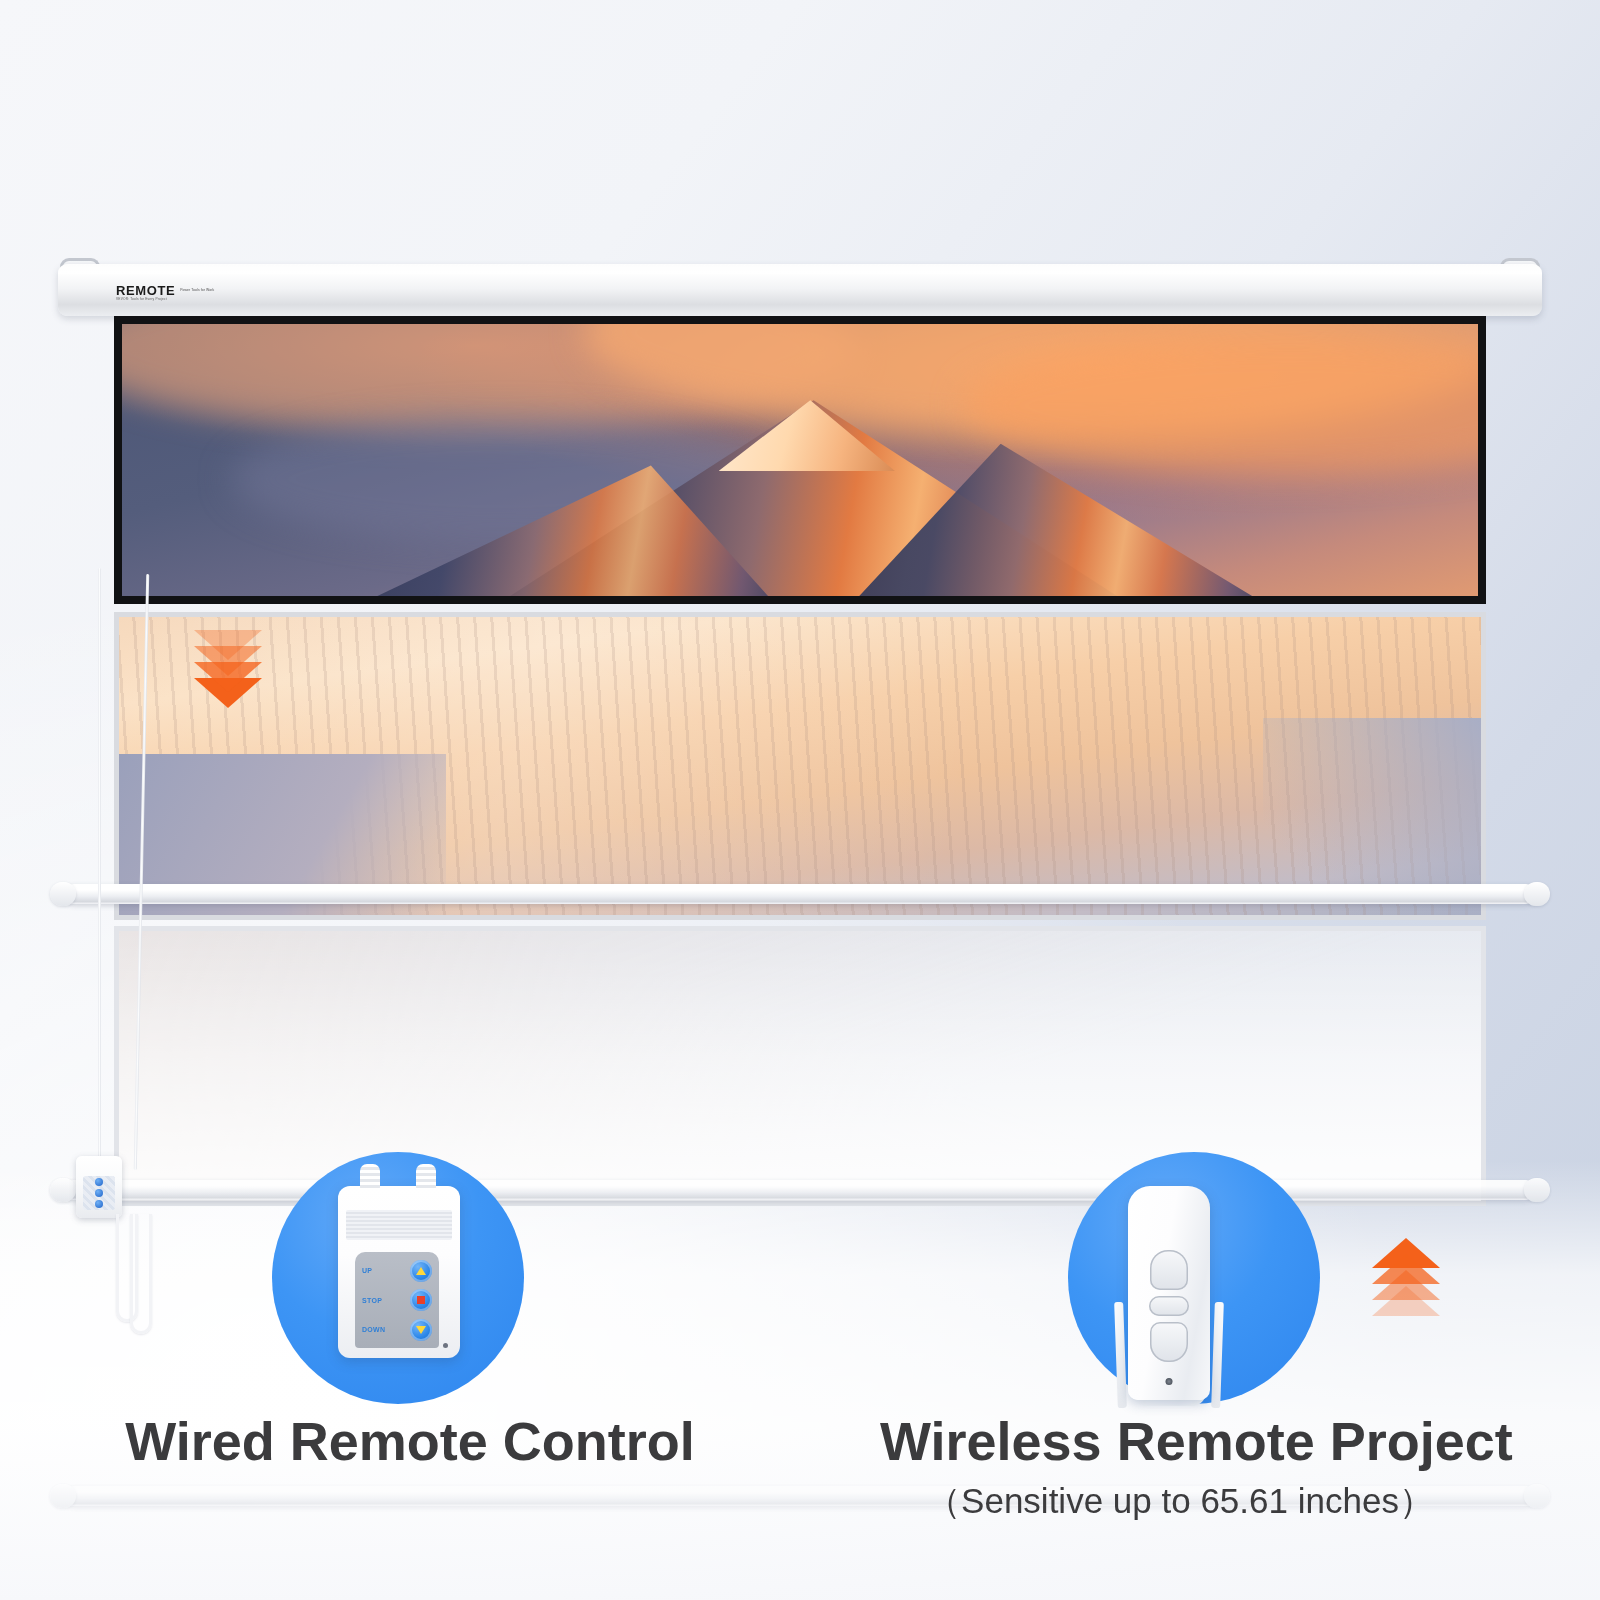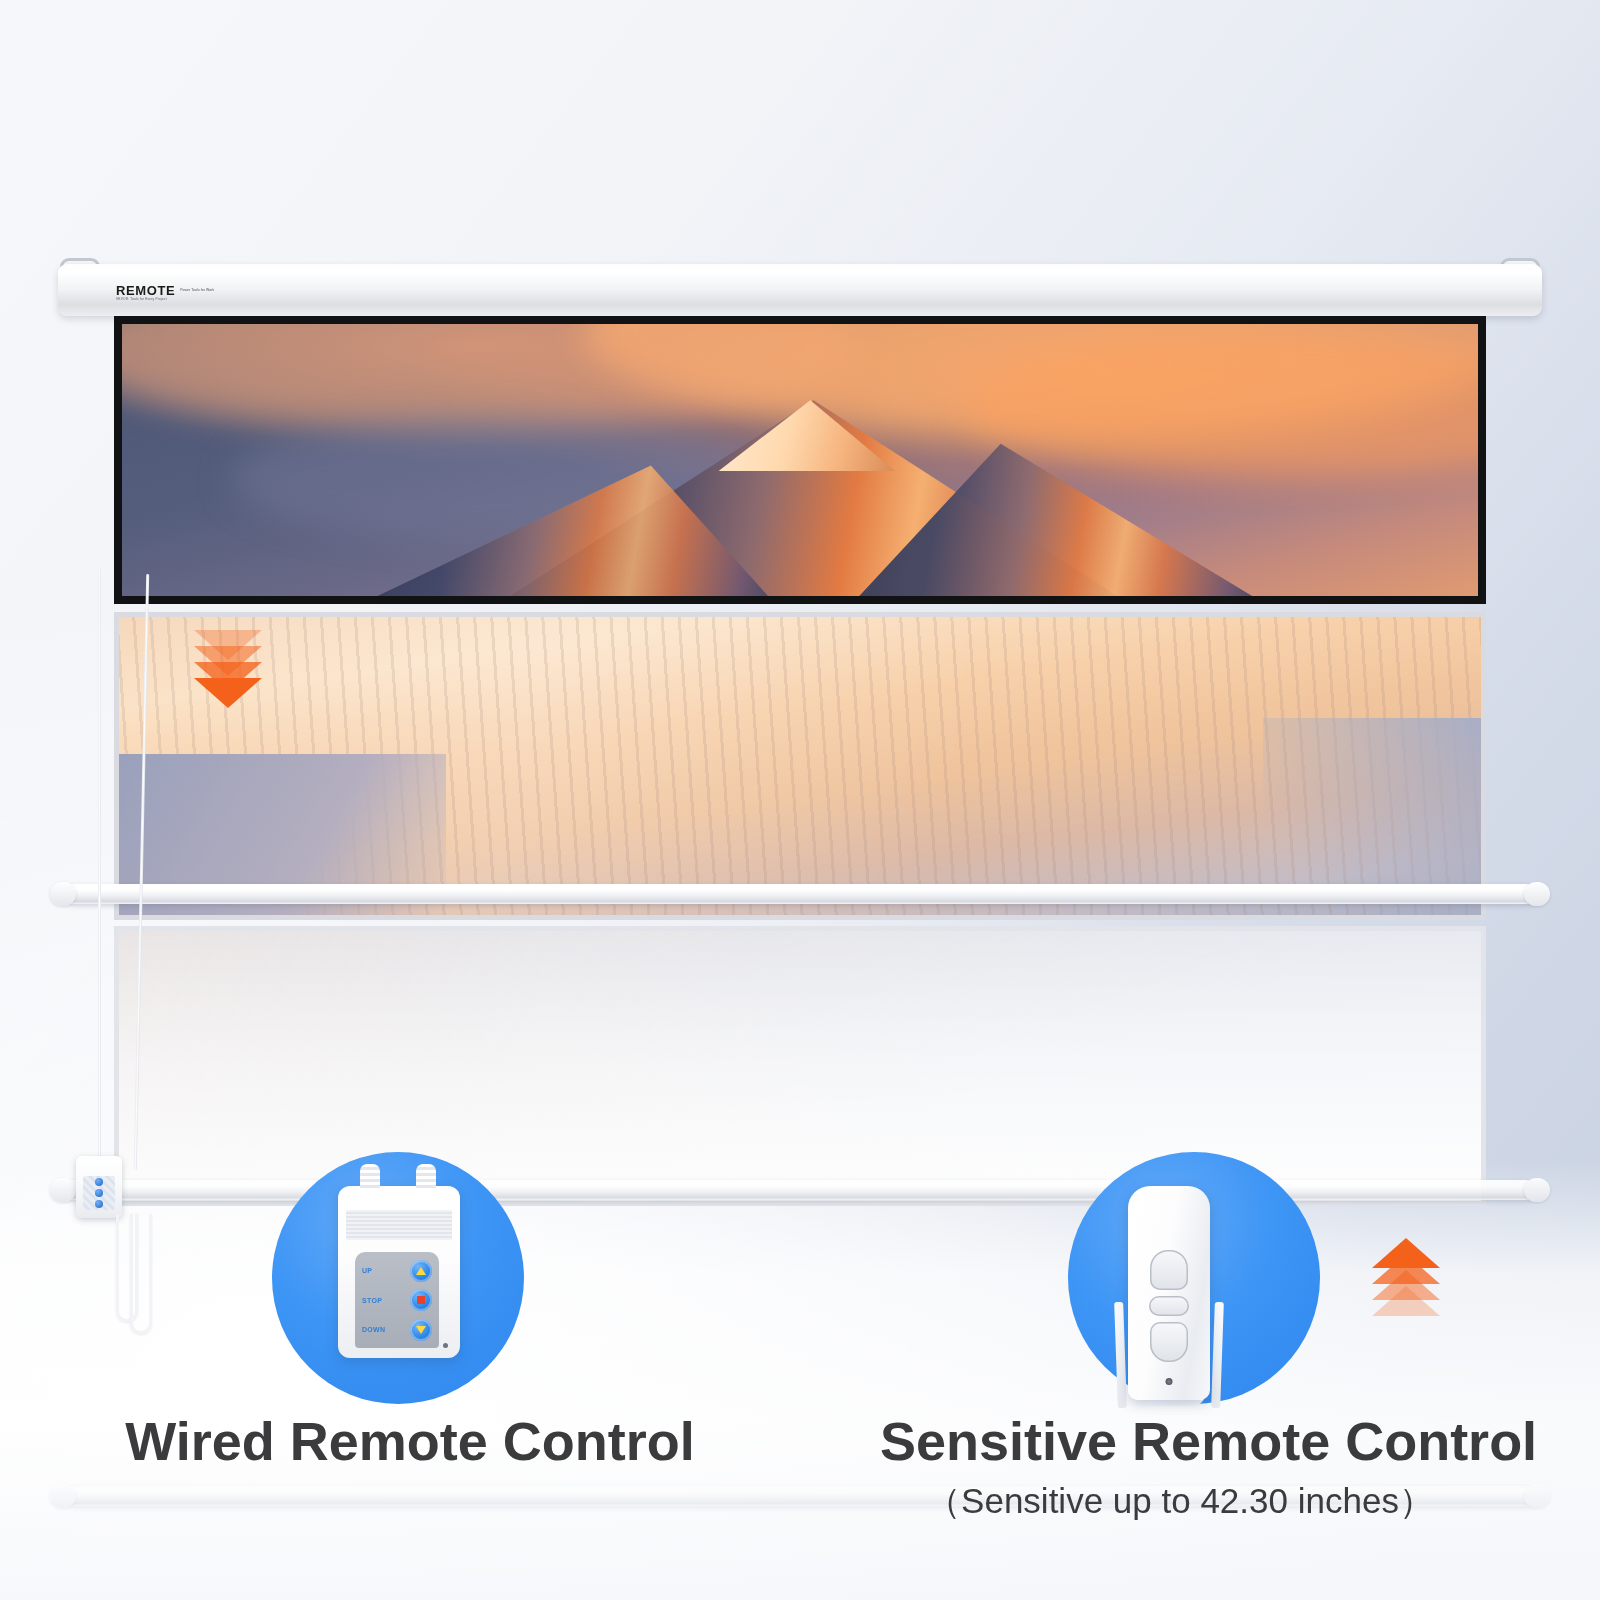--- a/index.html
+++ b/index.html
@@ -463,17 +463,17 @@
     <span class="leg r"></span>
     <span class="body"></span>
   </div>
   <div id="wless-device">
     <span class="btn up"></span>
     <span class="btn stop"></span>
     <span class="btn dn"></span>
     <span class="wled"></span>
   </div>
   <div class="callout" id="callout-wless">
-    <div class="cap-title">Sensitive Remote Control</div>
-    <div class="cap-sub">（Sensitive up to 42.30 inches）</div>
+    <div class="cap-title">Wireless Remote Project</div>
+    <div class="cap-sub">（Sensitive up to 65.61 inches）</div>
   </div>
 
 </div>
 
 </body></html>

